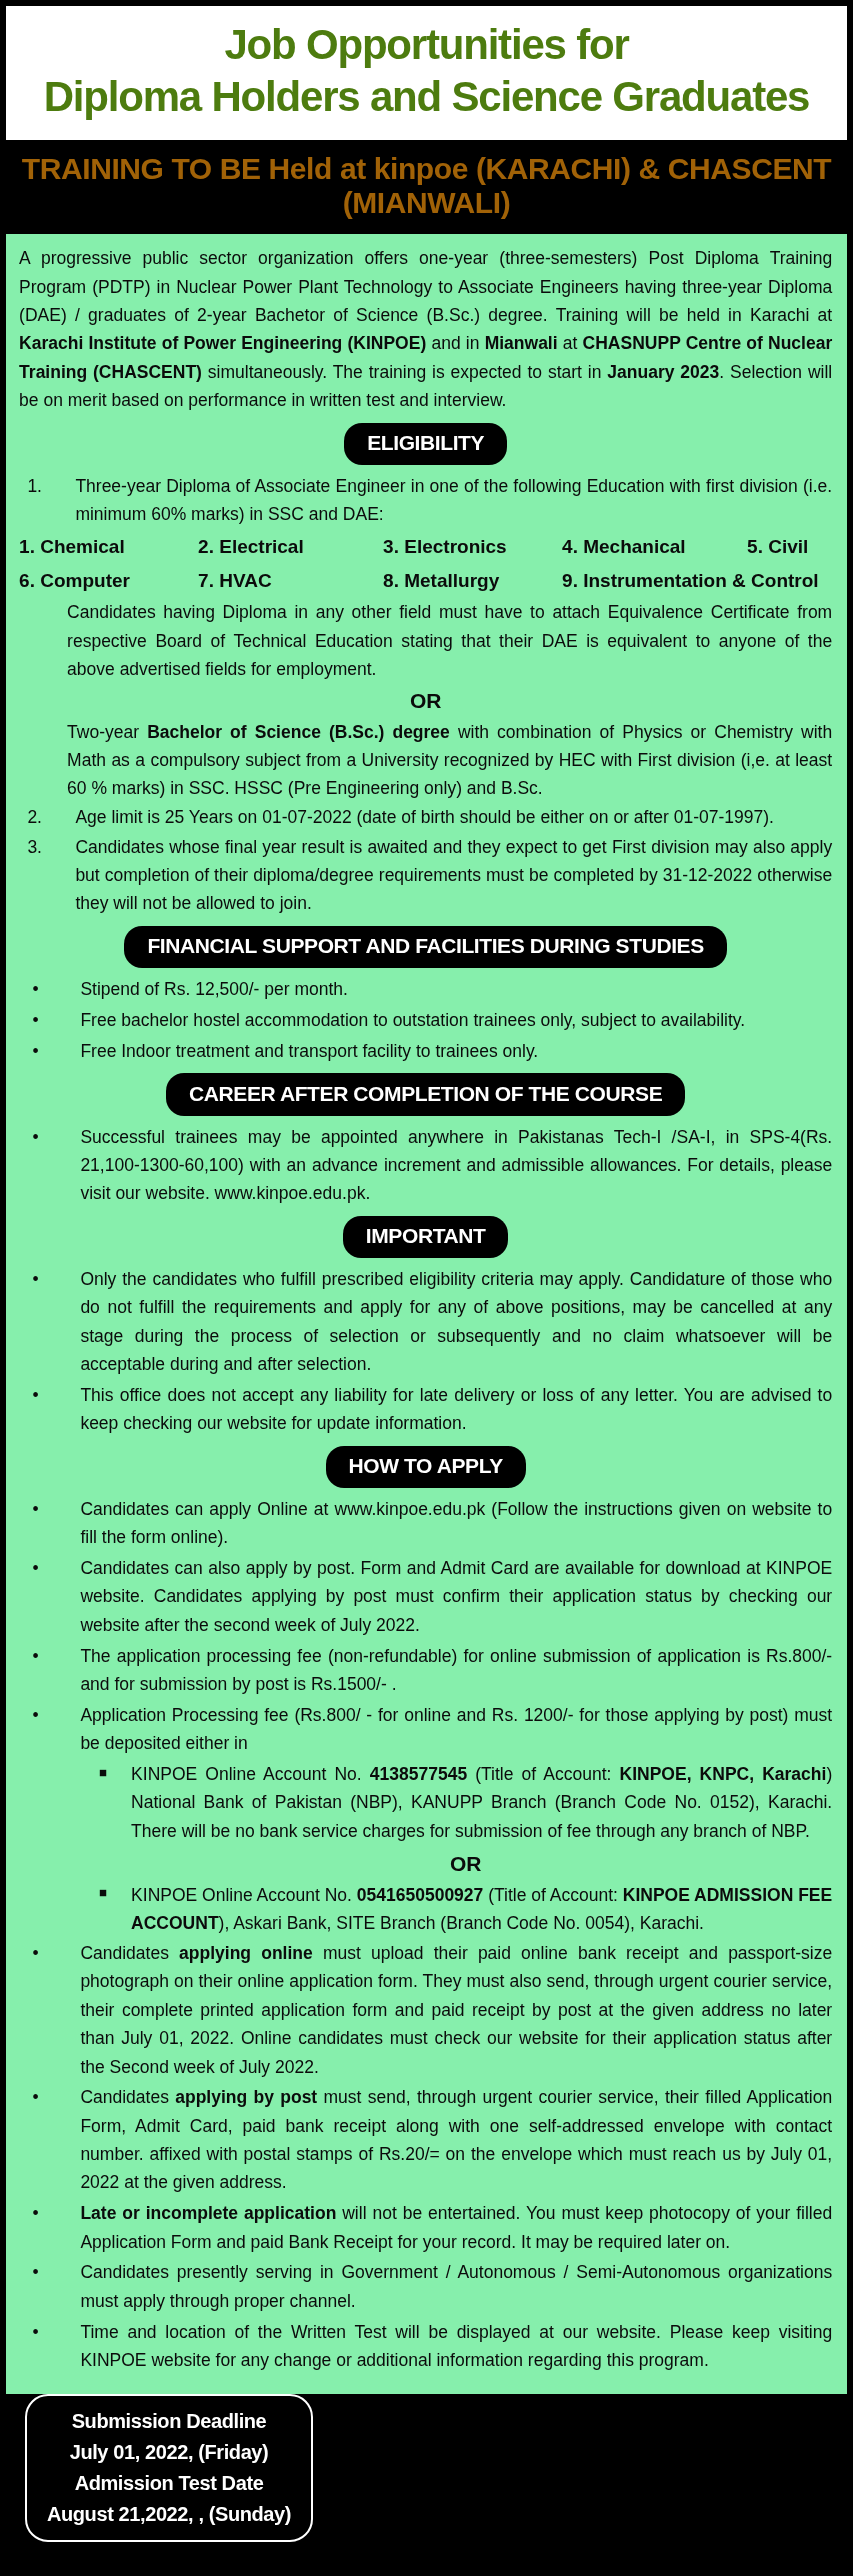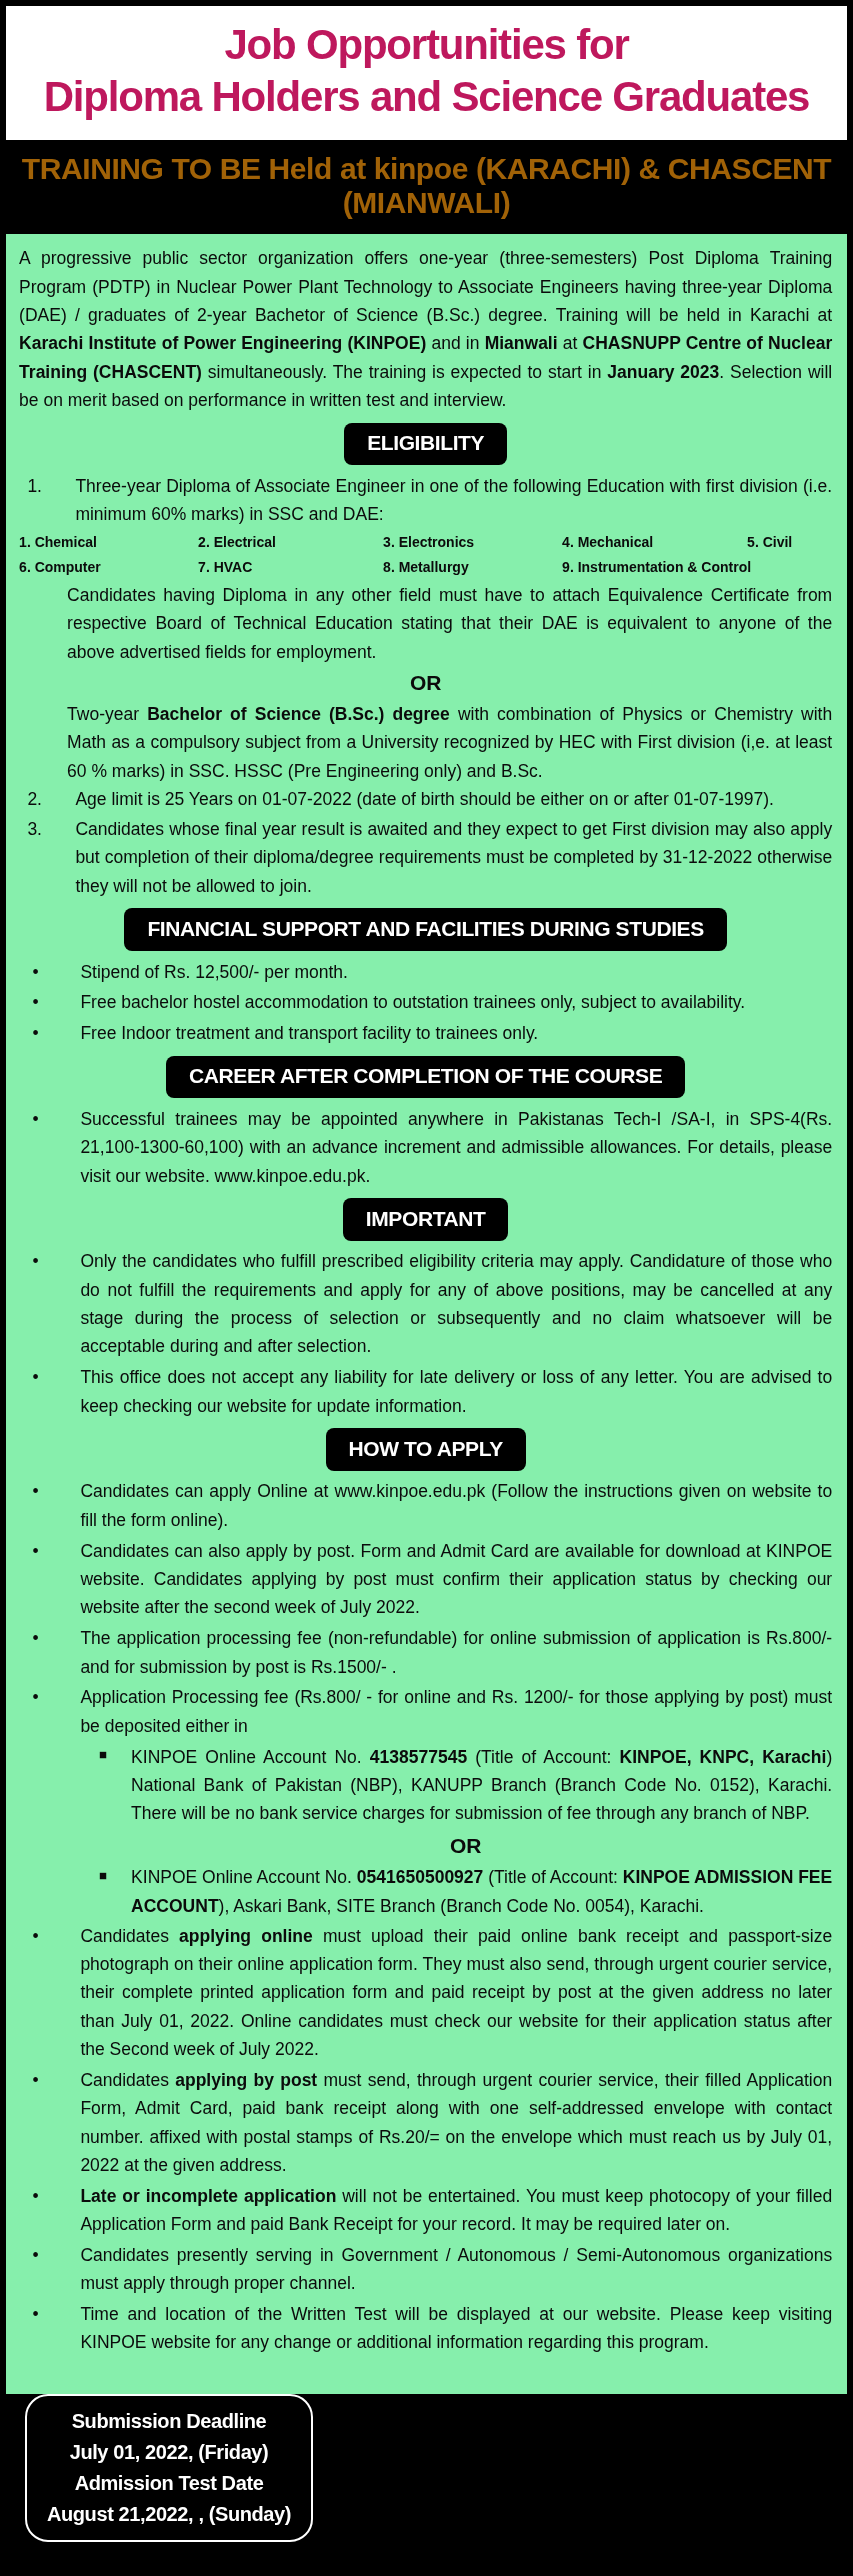--- a/index.html
+++ b/index.html
@@ -8,47 +8,47 @@
     display:flex; flex-direction:column;
     font-family:"Liberation Sans", sans-serif;
     -webkit-font-smoothing:antialiased;
   }
   
   .title-block {
     background:#fff; margin:5.8px 5.8px 0 5.8px;
     text-align:center; padding:13.3px 6.7px 16.7px 6.7px;
   }
   .title-line {
-    font-weight:bold; color:#be185d;
+    font-weight:bold; color:#4d7c0f;
     font-size:42px; line-height:1.24; letter-spacing:-1.2px;
   }
   .banner {
     background:#000; color:#a16207; text-align:center;
     font-weight:bold; font-size:30px; letter-spacing:-0.4px;
     padding:12.5px 5px 14px 5px;
   }
   
   .content {
     background:#86efac; margin:0 5.8px; flex:1; overflow:hidden;
     padding:10px 15px 8.3px 13.3px; color:#0b0b0b;
     font-size:17.5px; line-height:1.62;
   }
   .para { text-align:justify; margin:0 0 3.3px 0; }
   .section-heading { text-align:center; margin:8.3px 0 6.7px 0; }
   .section-heading .pill {
     display:inline-block; background:#000; color:#fff;
     font-weight:bold; font-size:21px; line-height:1.15;
-    padding:8.3px 23px 10px 23px; border-radius:8px; letter-spacing:-0.4px;
+    padding:8.3px 23px 10px 23px; border-radius:18px; letter-spacing:-0.4px;
   }
   .numitem { display:flex; margin:0 0 1.7px 0; }
   .numitem .num { flex:none; width:48px; padding-left:8.3px; }
   .numitem .nbody { flex:1; text-align:justify; }
   .fields {
     display:grid; grid-template-columns:179px 185px 179px 185px 1fr;
-    font-weight:bold; font-size:14px; line-height:1.75; margin:1.7px 0;
+    font-weight:bold; font-size:19px; line-height:1.75; margin:1.7px 0;
   }
   .fields .fcell:nth-child(9) { grid-column:4 / 6; }
   .indent-para { margin-left:48px; text-align:justify; }
   .or-line { text-align:center; font-weight:bold; font-size:21px; margin:0 0; }
   .bullet { display:flex; margin:0 0 2.5px 0; }
   .bullet .mark { flex:none; width:48px; padding-left:13.3px; font-size:17.5px; }
   .bullet .btext { flex:1; text-align:justify; }
   .subwrap { margin-left:80px; }
   .subbullet { display:flex; margin:0 0 1.7px 0; }
   .subbullet .smark { flex:none; width:32px; font-size:13.3px; padding-top:1.7px; }

